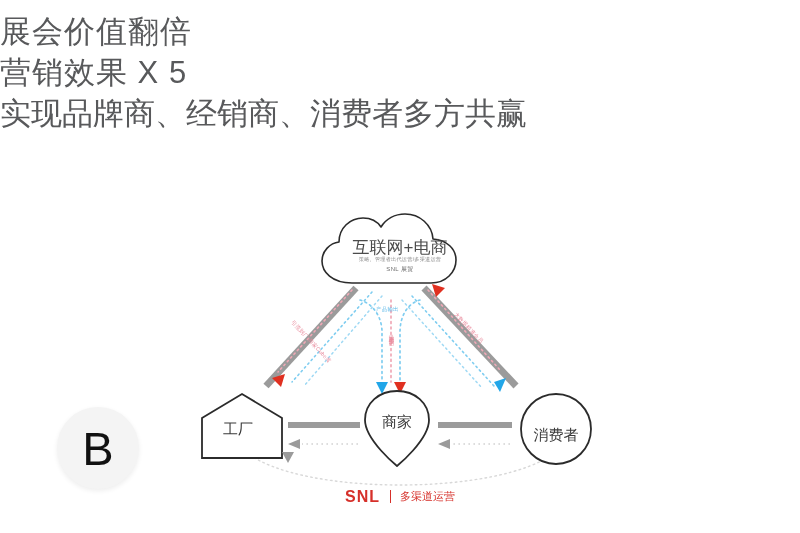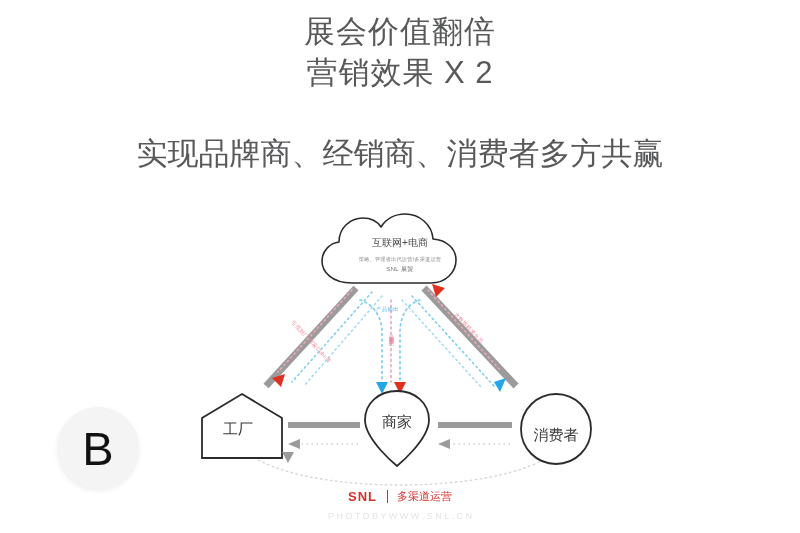--- a/index.html
+++ b/index.html
@@ -8,40 +8,40 @@
     background:#ffffff;
     font-family:"Liberation Sans","DejaVu Sans",sans-serif;
     overflow:hidden;
     position:relative;
   }
   #stage{position:relative;width:800px;height:533px;}
 
   
   .headline{
     position:absolute;left:0;top:12px;width:800px;
-    text-align:center;color:#58595b;
+    color:#58595b;
     line-height:1.32;
     font-weight:400;
   }
   .hl1{font-size:31px;letter-spacing:1px;}
   .hl2{font-size:31px;letter-spacing:1px;}
-  .hl3{font-size:31px;letter-spacing:0px;margin-top:40px;}
+  .hl3{font-size:31px;letter-spacing:0px;}
 
   
   #diagram{position:absolute;left:0;top:0;width:800px;height:533px;}
 
   
   .nodelabel{
     position:absolute;color:#3a3a3a;font-size:15px;
     text-align:center;white-space:nowrap;
   }
 
   .cloudtitle{
     position:absolute;left:330px;top:236px;width:140px;
-    text-align:center;color:#4b4b4b;font-size:10px;white-space:nowrap;
+    text-align:center;color:#4b4b4b;font-size:17px;white-space:nowrap;
   }
   .cloudsub{
     position:absolute;left:322px;top:256px;width:156px;
     text-align:center;color:#8a8a8a;font-size:5.2px;white-space:nowrap;
     letter-spacing:.2px;
   }
   .cloudsnl{
     position:absolute;left:330px;top:265px;width:140px;
     text-align:center;color:#6f6f6f;font-size:6px;white-space:nowrap;
     letter-spacing:.4px;
@@ -62,21 +62,21 @@
     writing-mode:vertical-rl;text-orientation:upright;
     font-size:5.4px;letter-spacing:1px;
   }
 
   
   #logo{
     position:absolute;left:0;top:487px;width:800px;text-align:center;
     white-space:nowrap;
   }
   .snl-mark{
-    color:#d6302a;font-size:13px;font-weight:700;letter-spacing:1px;
+    color:#d6302a;font-size:16px;font-weight:700;letter-spacing:1px;
     vertical-align:middle;
   }
   .snl-bar{
     display:inline-block;width:1px;height:13px;background:#d6302a;
     margin:0 5px;vertical-align:middle;
   }
   .snl-cn{
     color:#d6302a;font-size:11px;letter-spacing:0px;vertical-align:middle;
   }
 
@@ -101,21 +101,21 @@
   }
   #watermark span{display:inline-block;}
 </style>
 </head>
 <body>
 
 <div id="stage">
 
   <div class="headline">
     <div class="hl1">展会价值翻倍</div>
-    <div class="hl2">营销效果 X 2</div>
+    <div class="hl2">营销效果 X 5</div>
     <div class="hl3">实现品牌商、经销商、消费者多方共赢</div>
   </div>
 
   <svg id="diagram" viewBox="0 0 800 533">
 
     <path d="M352 283
          C332 283 322 272 322 261
          C322 251 330 243 339 242
          C339 228 350 218 363 218
          C370 218 377 221 381 227
@@ -191,17 +191,14 @@
   <div id="badge">
     <span>B</span>
   </div>
 
   <div id="logo">
     <span class="snl-mark">SNL</span>
     <span class="snl-bar"></span>
     <span class="snl-cn">多渠道运营</span>
   </div>
 
-  <div id="watermark">
-    <span>P H O T O   B Y   W W W . S N L . C N</span>
-  </div>
 
 </div>
 
 </body></html>

